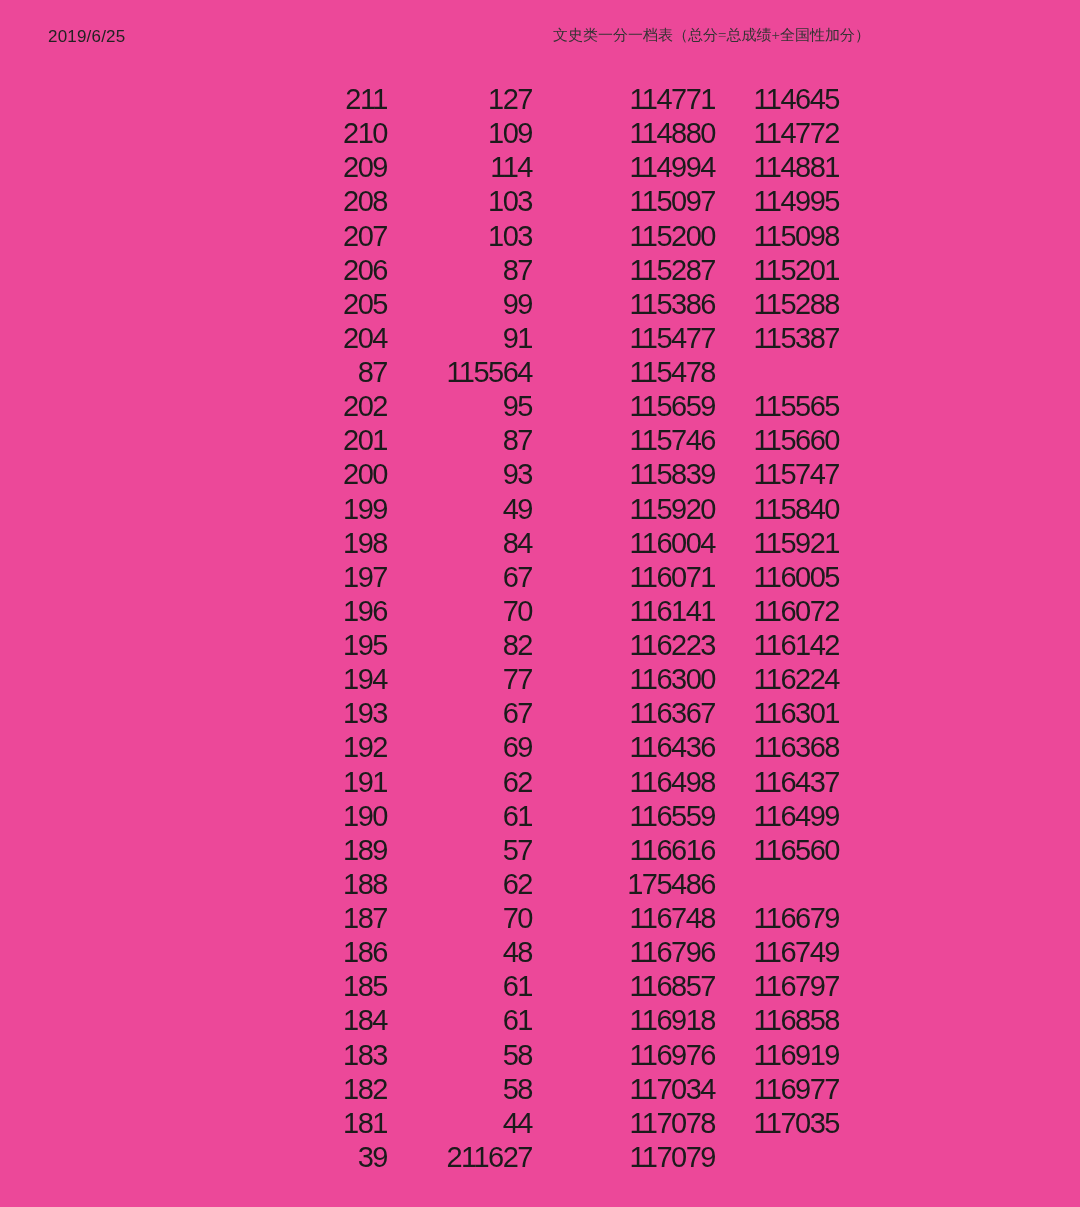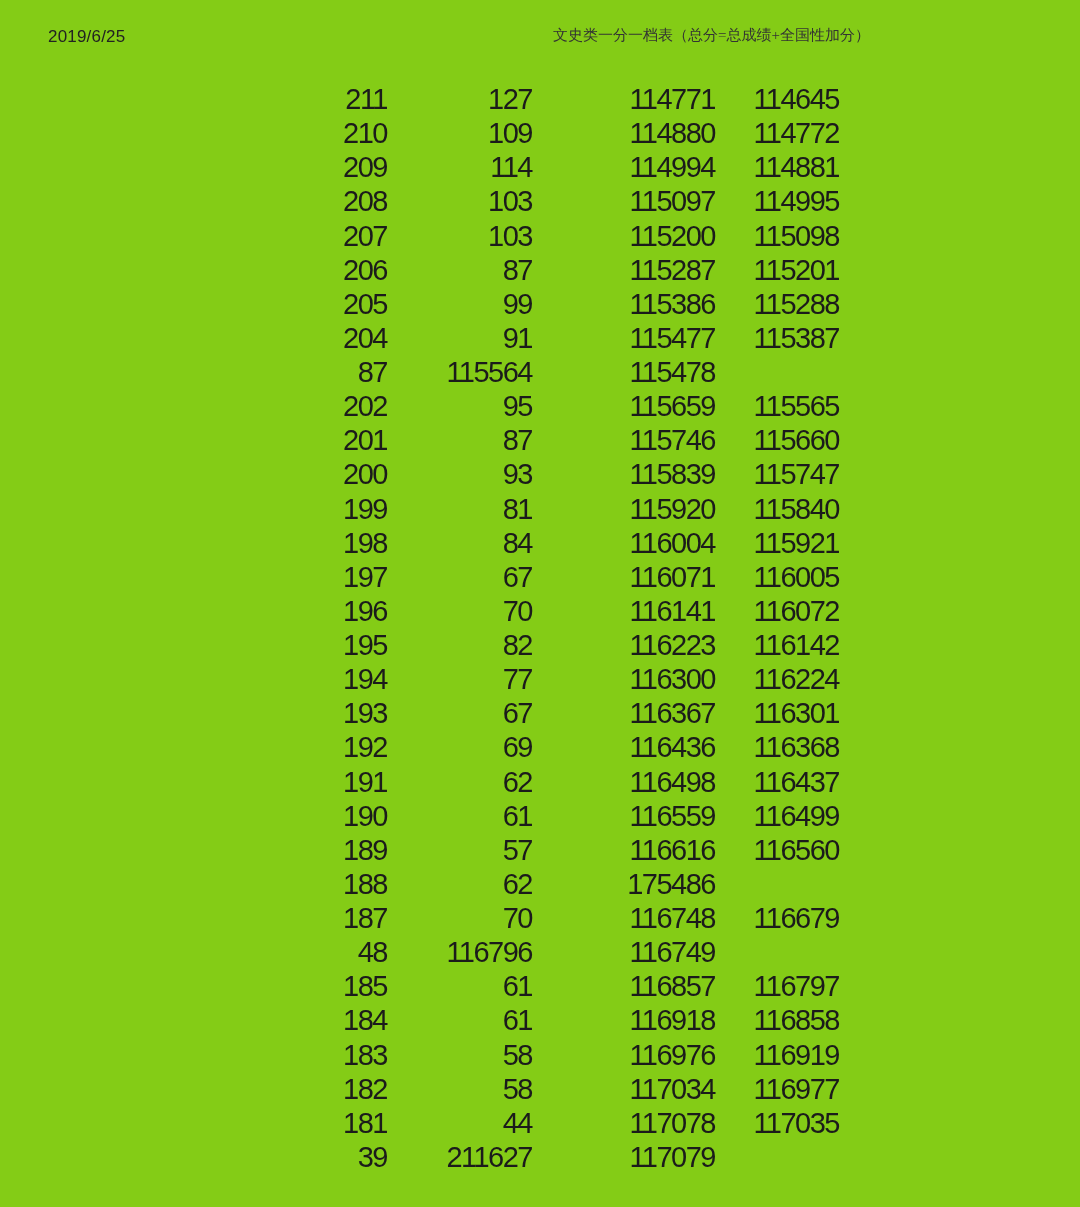--- a/index.html
+++ b/index.html
@@ -4,21 +4,21 @@
 <style>
   html, body {
     margin: 0;
     padding: 0;
     background: #ffffff;
   }
   .page {
     position: relative;
     width: 1080px;
     height: 1207px;
-    background: #84cc16;
+    background: #ec4899;
     font-family: "Liberation Sans", "DejaVu Sans", sans-serif;
     color: #1b1b1b;
     overflow: hidden;
   }
   .header-date {
     position: absolute;
     left: 48px;
     top: 27px;
     font-size: 17px;
     letter-spacing: 0.2px;
@@ -147,21 +147,21 @@
 
     <div class="score-row">
       <span class="cell">200</span>
       <span class="cell">93</span>
       <span class="cell">115839</span>
       <span class="cell">115747</span>
     </div>
 
     <div class="score-row">
       <span class="cell">199</span>
-      <span class="cell">81</span>
+      <span class="cell">49</span>
       <span class="cell">115920</span>
       <span class="cell">115840</span>
     </div>
 
     <div class="score-row">
       <span class="cell">198</span>
       <span class="cell">84</span>
       <span class="cell">116004</span>
       <span class="cell">115921</span>
     </div>
@@ -236,20 +236,21 @@
     </div>
 
     <div class="score-row">
       <span class="cell">187</span>
       <span class="cell">70</span>
       <span class="cell">116748</span>
       <span class="cell">116679</span>
     </div>
 
     <div class="score-row">
+      <span class="cell">186</span>
       <span class="cell">48</span>
       <span class="cell">116796</span>
       <span class="cell">116749</span>
     </div>
 
     <div class="score-row">
       <span class="cell">185</span>
       <span class="cell">61</span>
       <span class="cell">116857</span>
       <span class="cell">116797</span>

